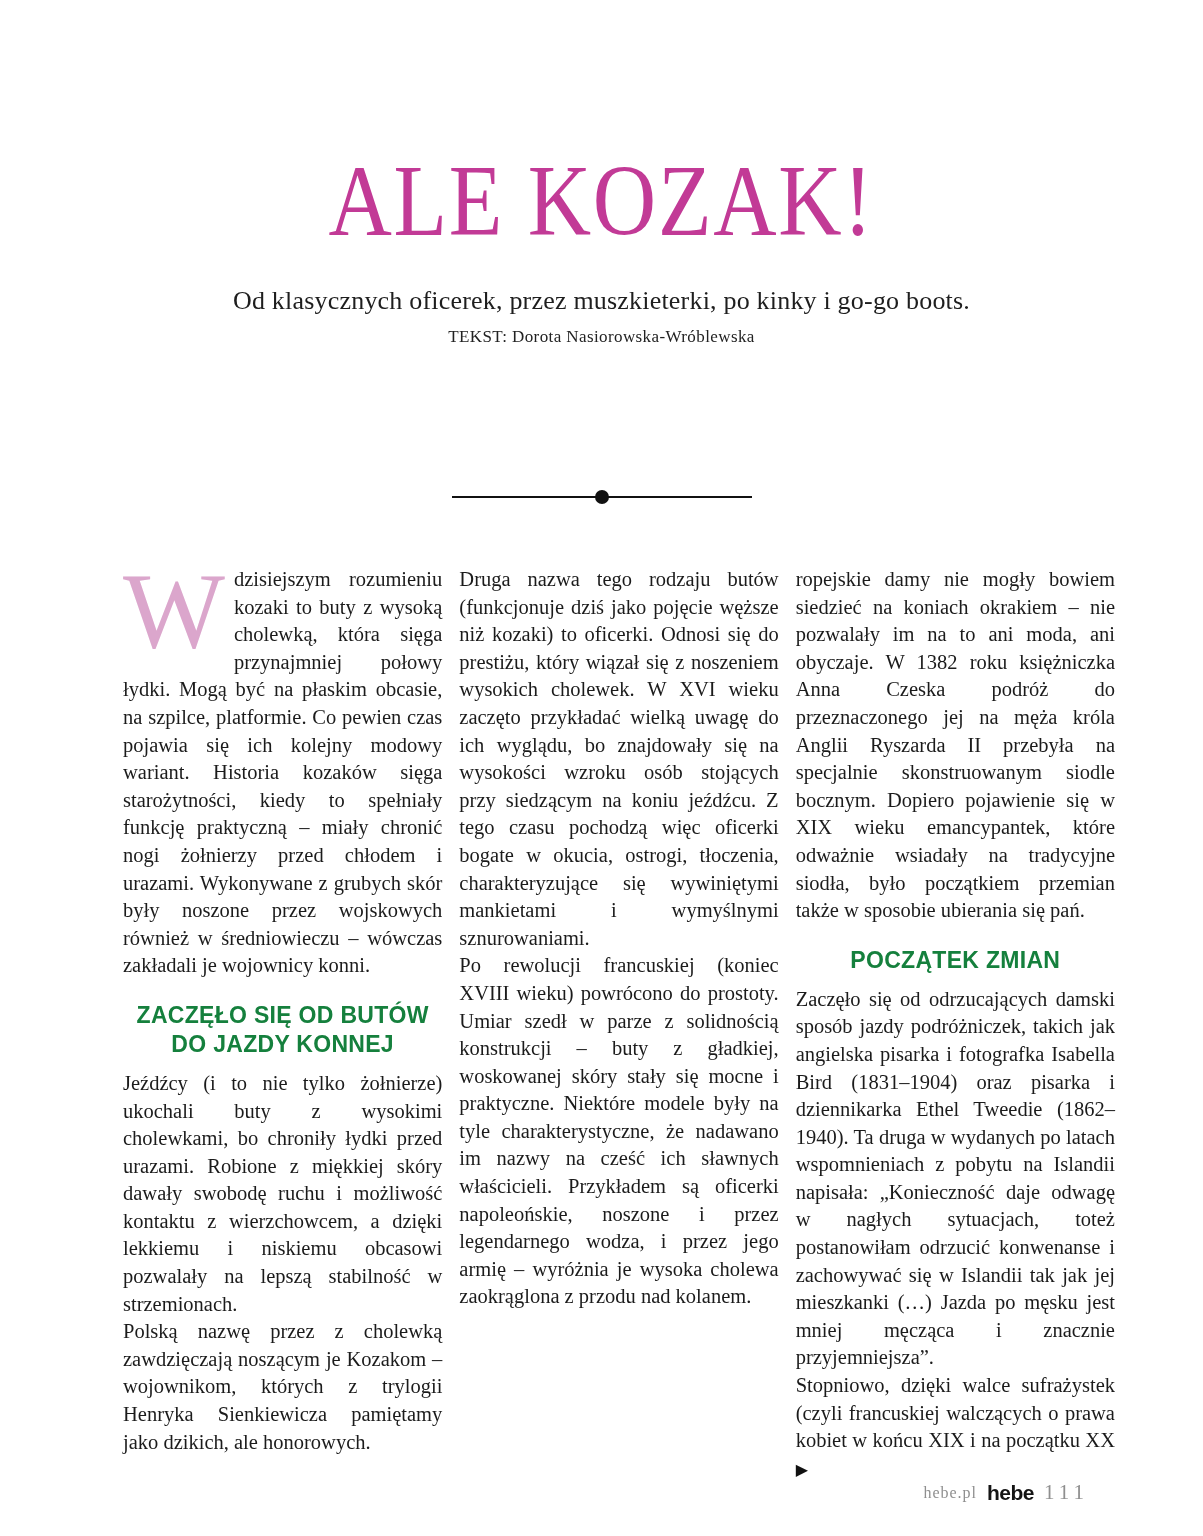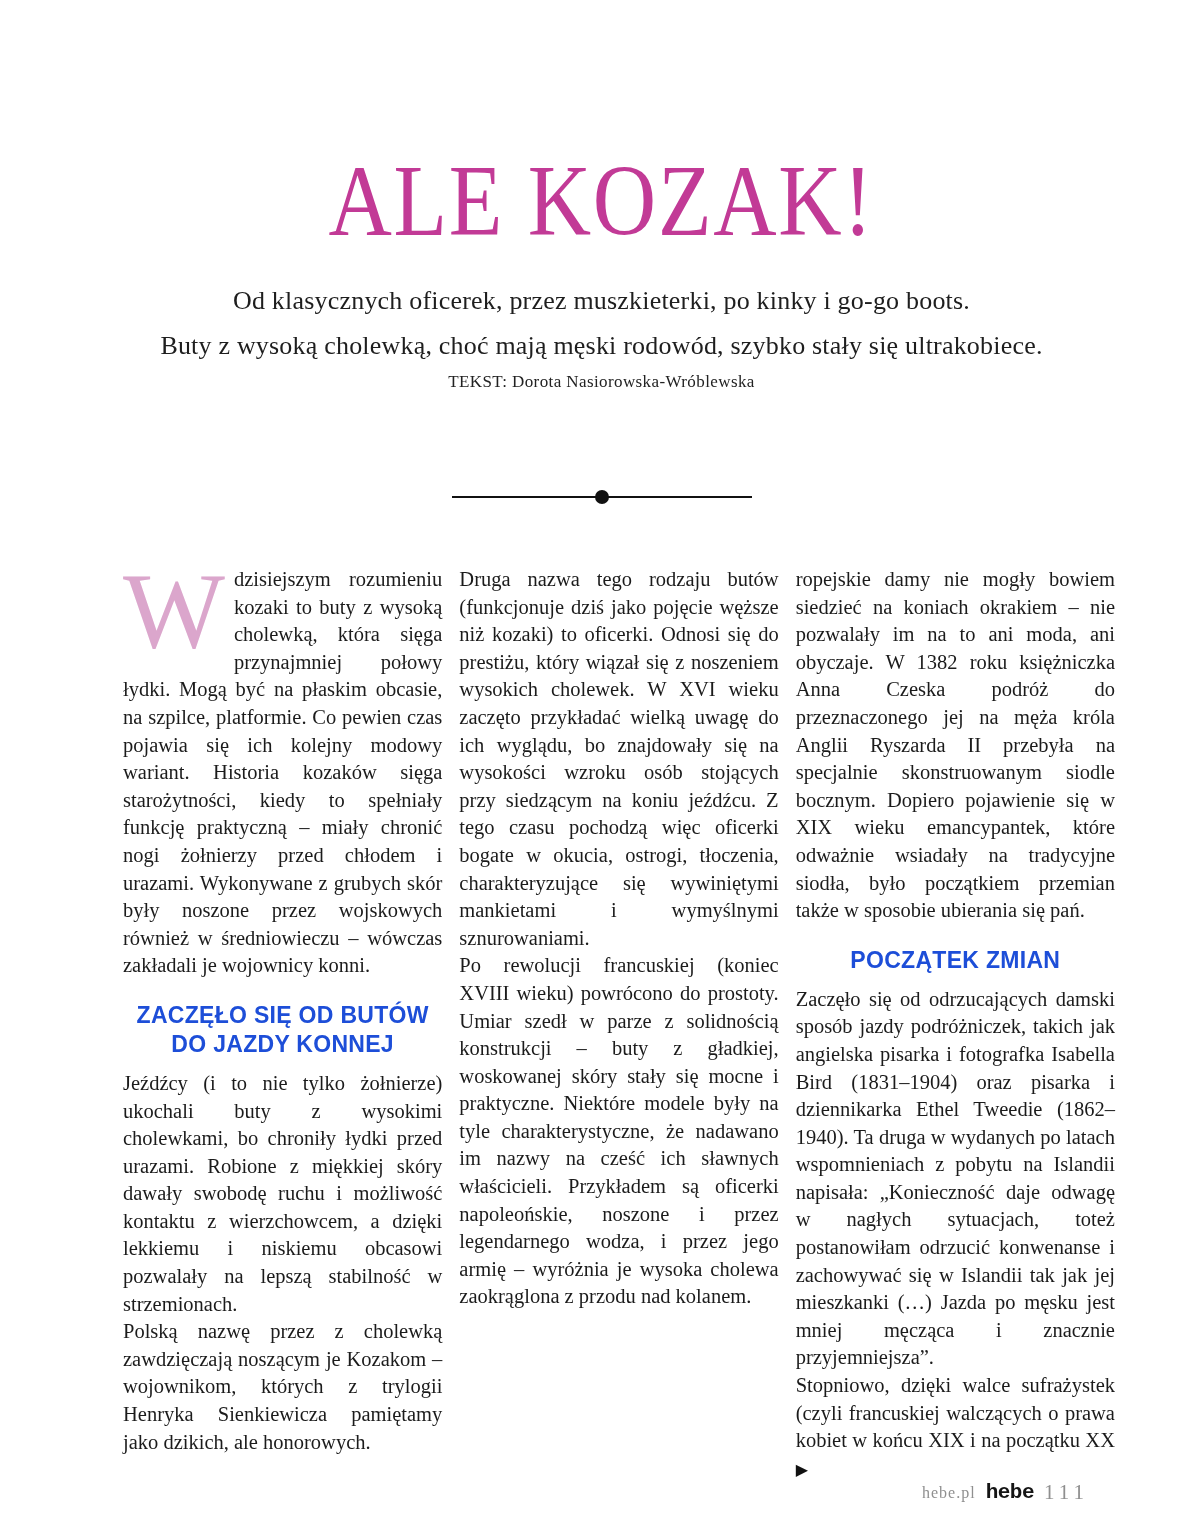--- a/index.html
+++ b/index.html
@@ -94,21 +94,21 @@
     color: #dba6cc;
   }
   .section-heading {
     margin: 21px 6px 11px;
     font-family: "Liberation Sans", sans-serif;
     font-weight: 700;
     font-size: 23px;
     line-height: 29px;
     letter-spacing: 0.3px;
     text-align: center;
-    color: #1d4ed8;
+    color: #15803d;
   }
   .cont-arrow {
     font-family: "DejaVu Sans", sans-serif;
     font-size: 16px;
     color: #111111;
     white-space: nowrap;
   }
 
   
   .footer {
@@ -118,42 +118,41 @@
     display: flex;
     align-items: center;
     gap: 10px;
   }
   .footer-site {
     font-size: 16px;
     color: #8f8f8f;
     letter-spacing: 1px;
   }
   .footer-logo {
-    font-family: Liberation Mono, monospace;
+    font-family: Liberation Sans, sans-serif;
     font-weight: 700;
     font-size: 21px;
     letter-spacing: -0.5px;
     color: #141414;
   }
   .footer-page {
     font-size: 21px;
     color: #8f8f8f;
     letter-spacing: 5px;
   }
 </style>
 </head>
 <body>
 
 <div class="page">
 
   <div class="masthead">
     <div class="title">ALE KOZAK!</div>
     <div class="standfirst">
       <div>Od klasycznych oficerek, przez muszkieterki, po kinky i go-go boots.</div>
-      <div>Buty z wysoką cholewką, choć mają męski rodowód, szybko stały się ultrakobiece.</div>
     </div>
     <div class="byline">TEKST: Dorota Nasiorowska-Wróblewska</div>
   </div>
 
   <div class="divider">
     <span class="divider-dot"></span>
   </div>
 
   <div class="columns">
 

